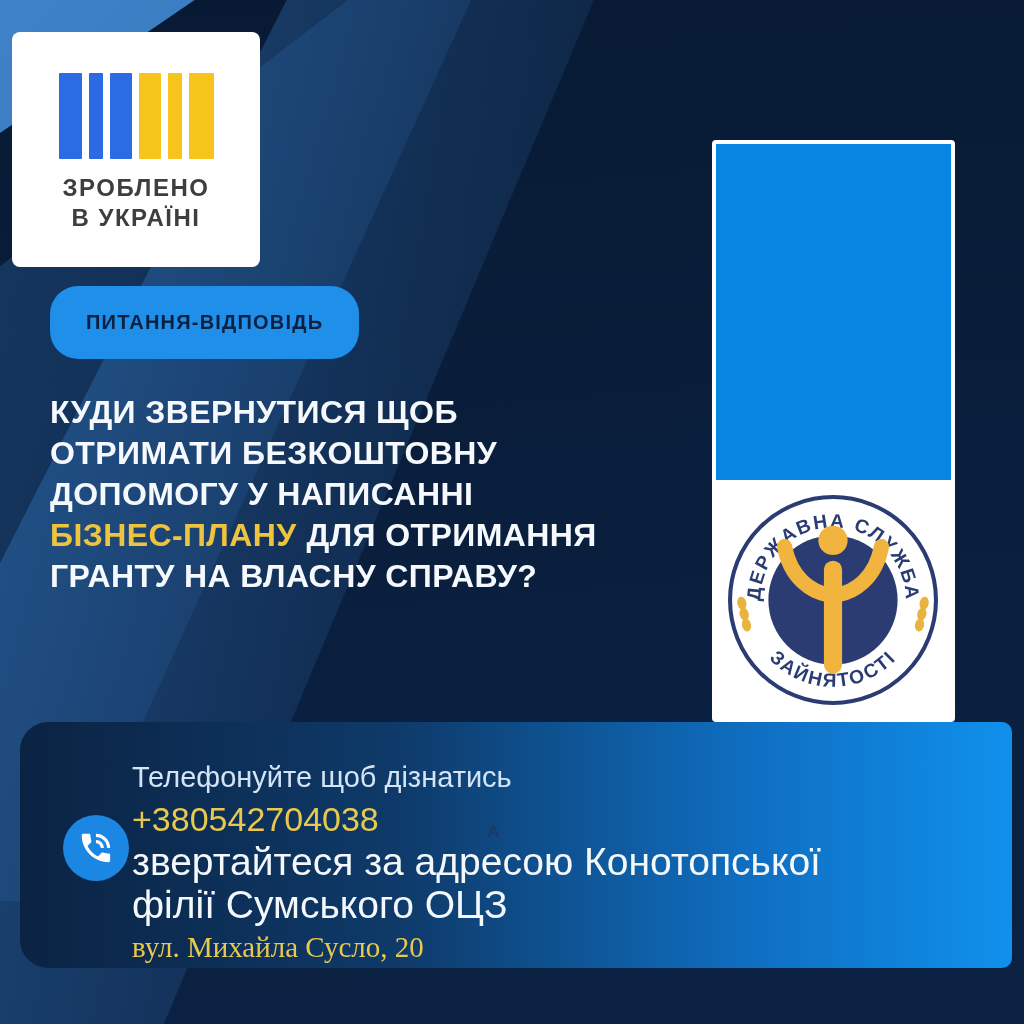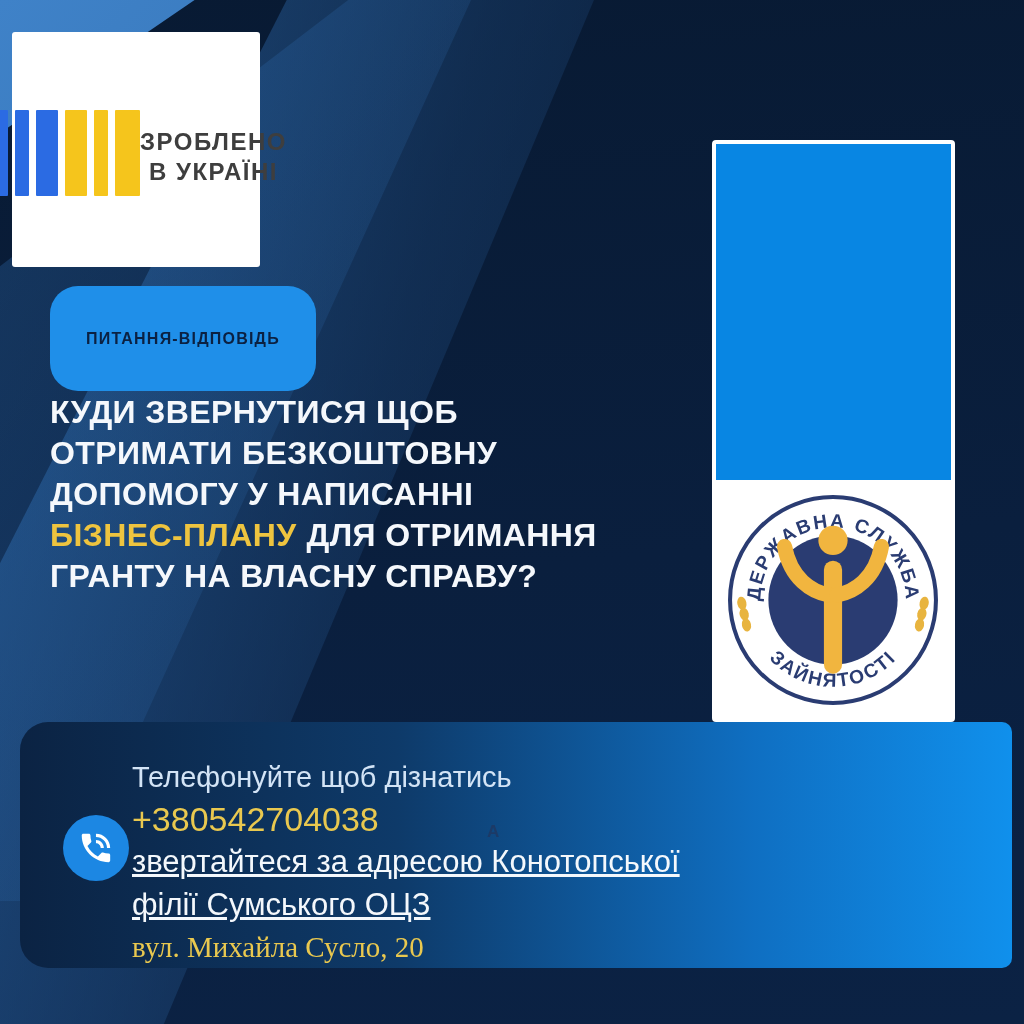--- a/index.html
+++ b/index.html
@@ -20,43 +20,43 @@
     background:linear-gradient(115deg,rgba(47,110,178,.35),rgba(15,40,78,0) 70%);
   }
   .bg-wedge{
     position:absolute;inset:0;
     clip-path:polygon(0 0,19% 0,0 13%);
     background:linear-gradient(135deg,#3f82c8,#23568f);
   }
   
   .brand-card{
     position:absolute;left:12px;top:32px;width:248px;height:235px;
-    background:#ffffff;border-radius:3px;
-    display:flex;flex-direction:row;align-items:center;justify-content:center;
+    background:#ffffff;border-radius:8px;
+    display:flex;flex-direction:column;align-items:center;justify-content:center;
   }
   .bars{display:flex;align-items:flex-end;gap:7px;height:86px;margin-top:6px;}
   .bar{height:86px;border-radius:1px;}
   .bar.b{background:#2b6be3;}
   .bar.y{background:#f5c51c;}
   .bar.w24{width:23px;} .bar.w14{width:14px;} .bar.w22{width:22px;} .bar.w26{width:25px;}
   .brand-text{
     margin-top:14px;text-align:center;color:#3e3e3e;font-weight:bold;
     font-size:24px;line-height:30px;letter-spacing:1.5px;
   }
   
   .headline{
     position:absolute;left:348px;top:136px;width:360px;
     color:#ffffff;font-size:47px;font-weight:bold;line-height:62px;letter-spacing:.5px;
   }
   
   .badge{
-    position:absolute;left:50px;top:286px;height:73px;padding:16px 36px;
+    position:absolute;left:50px;top:286px;height:73px;padding:0 36px;
     background:#1f8fe9;border-radius:28px;
     display:flex;align-items:center;justify-content:center;
-    color:#0b2142;font-size:16px;font-weight:bold;letter-spacing:1.2px;white-space:nowrap;
+    color:#0b2142;font-size:20px;font-weight:bold;letter-spacing:1.2px;white-space:nowrap;
   }
   
   .question{
     position:absolute;left:50px;top:392px;width:600px;
     color:#f5f8fc;font-size:32px;font-weight:bold;line-height:41px;letter-spacing:.4px;
   }
   .question .hl{color:#eec43f;}
   .question .rest{margin-left:10px;}
   
   .side-card{
@@ -71,21 +71,21 @@
   .contact-card{
     position:absolute;left:20px;top:722px;width:992px;height:246px;
     border-radius:28px 10px 10px 28px;
     background:linear-gradient(90deg,#0b2343 0%,#0e3a69 38%,#0f6fc2 74%,#1090ec 100%);
   }
   .phone-badge{position:absolute;left:43px;top:93px;width:66px;height:66px;}
   .contact-lines{position:absolute;left:112px;top:34px;}
   .c-line{display:block;white-space:nowrap;}
   .c1{color:#d3e4f6;font-size:29px;line-height:42px;}
   .c2{color:#e9c84f;font-size:34px;line-height:42px;}
-  .c3,.c4{color:#f4f8fc;font-size:31px;line-height:43px;text-decoration:underline;}
+  .c3,.c4{color:#f4f8fc;font-size:39px;line-height:43px;}
   .c5{color:#e9c84f;font-size:29px;line-height:42px;font-family:Liberation Serif, serif;}
   .stray-a{
     position:absolute;left:487px;top:822px;color:#1c3a66;
     font-size:17px;font-weight:bold;
   }
 </style>
 </head>
 <body>
 
 <div class="poster">

